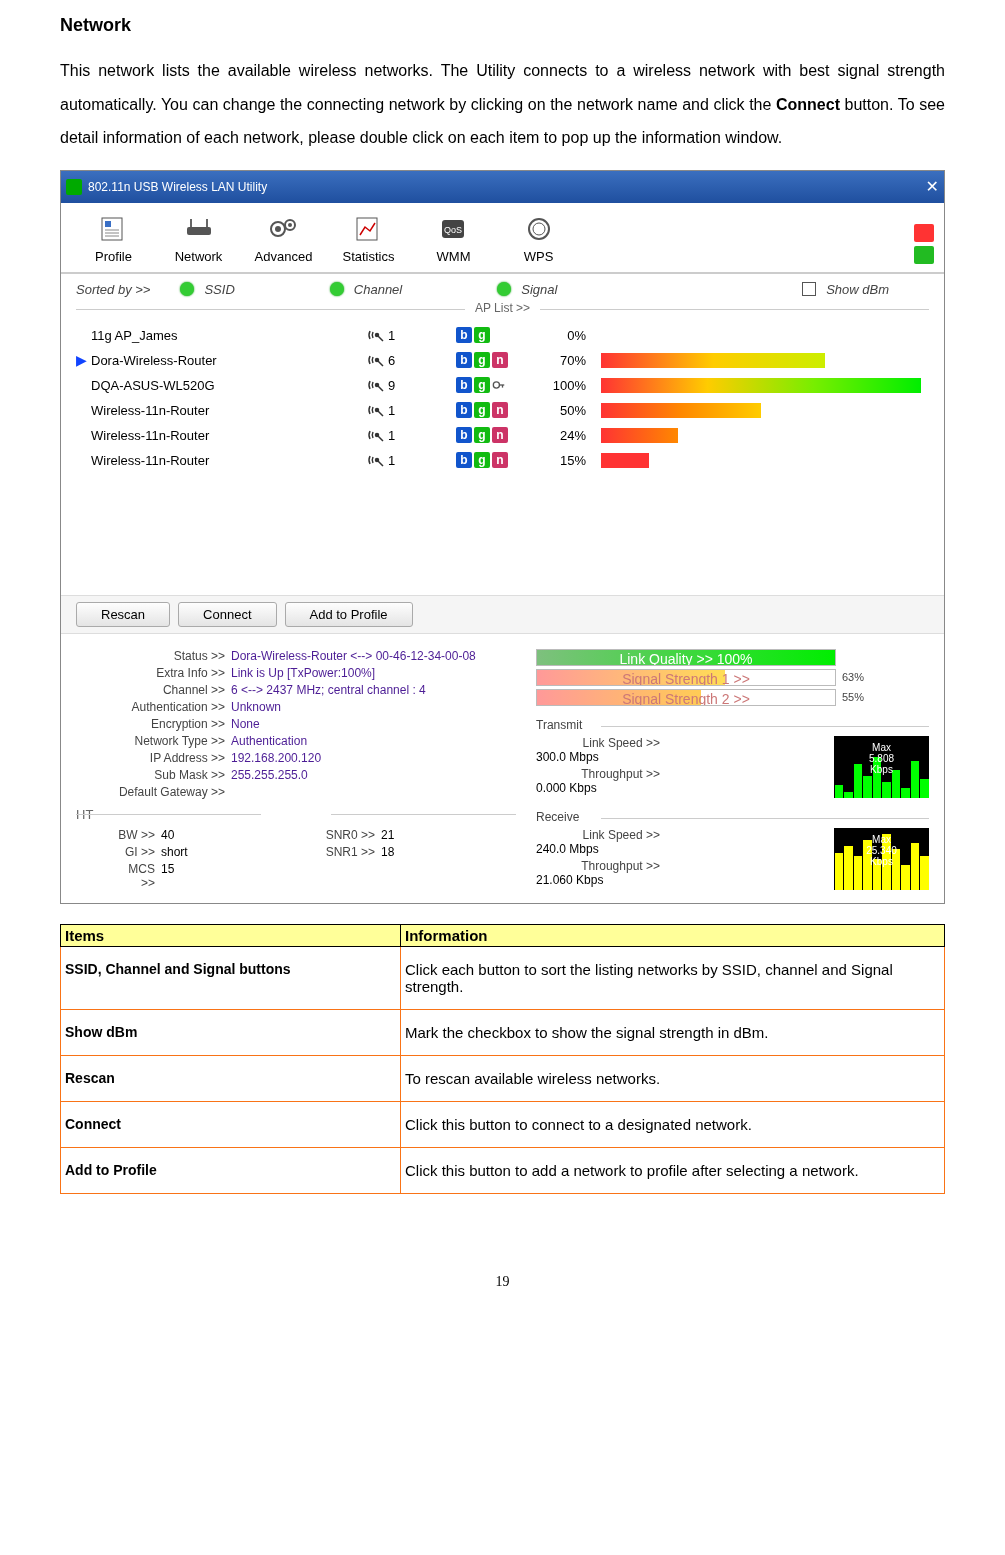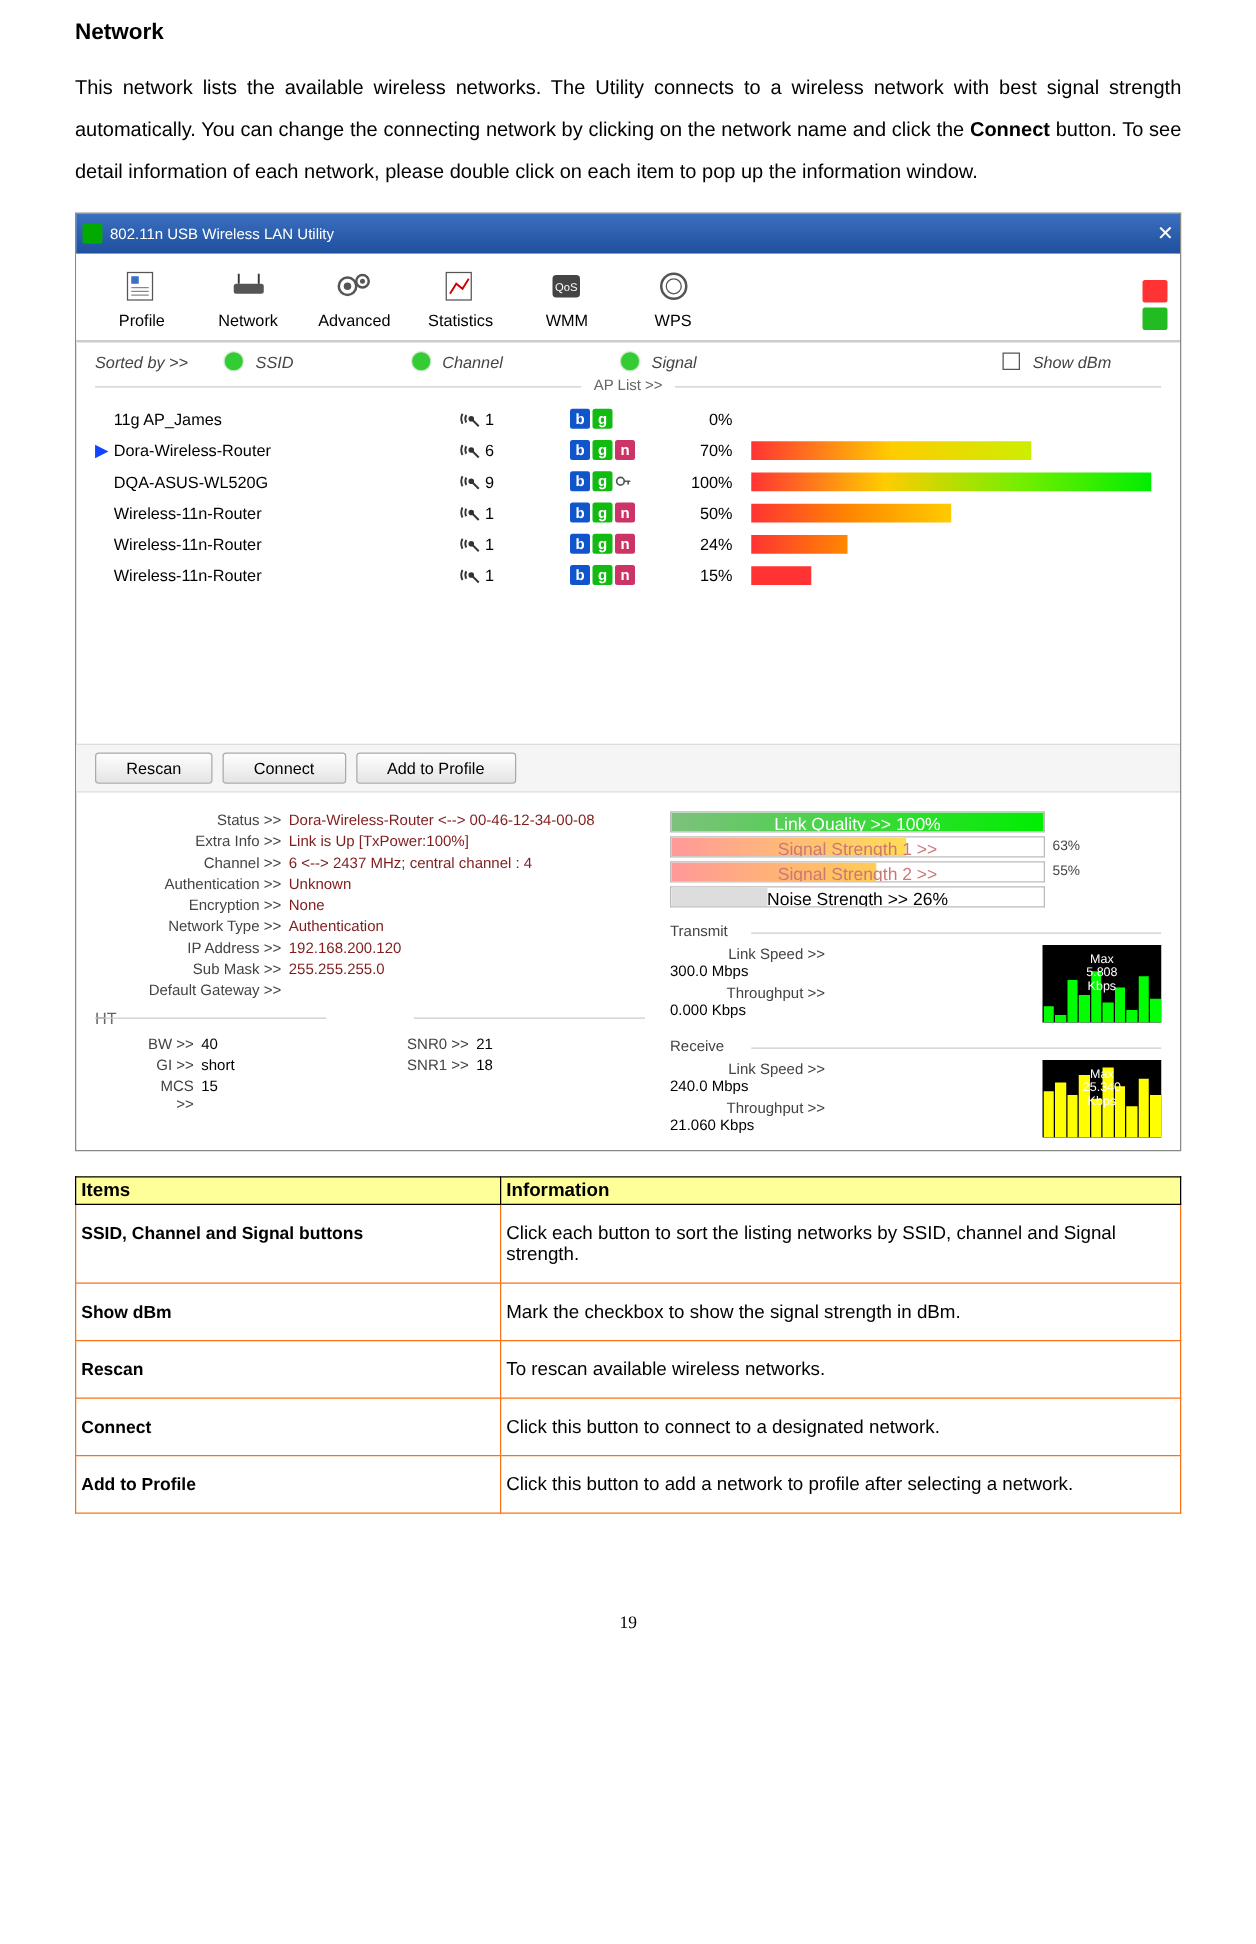--- a/index.html
+++ b/index.html
@@ -40,21 +40,21 @@
   .key-icon { width: 14px; height: 14px; }
   .ap-pct { width: 60px; text-align: right; padding-right: 15px; }
   .ap-bar { flex: 1; height: 15px; max-width: 320px; }
   .bar-fill { height: 100%; }
   .btn-row { display: flex; gap: 8px; padding: 6px 15px; border-top: 1px solid #ddd; border-bottom: 1px solid #ddd; background: #f5f5f5; }
   .app-btn { background: linear-gradient(#fefefe, #e4e4e4); border: 1px solid #aaa; border-radius: 3px; padding: 4px 24px; font-size: 13px; cursor: pointer; }
   .status-section { display: flex; padding: 15px 15px 10px 15px; gap: 20px; }
   .status-left { width: 440px; font-size: 12px; }
   .status-left .kv { display: flex; margin-bottom: 3px; }
   .status-left .k { width: 155px; text-align: right; padding-right: 6px; color: #444; }
-  .status-left .v { color: #7f1d1d; }
+  .status-left .v { color: #4c1d95; }
   .ht-hdr { font-size: 13px; color: #666; text-align: left; position: relative; margin: 8px 0 6px 0; }
   .ht-hdr::before, .ht-hdr::after { content: ""; position: absolute; top: 7px; height: 1px; background: #ccc; width: 42%; }
   .ht-hdr::before { left: 0; }
   .ht-hdr::after { right: 0; }
   .ht-grid { display: flex; flex-wrap: wrap; font-size: 12px; }
   .ht-cell { width: 50%; display: flex; margin-bottom: 3px; }
   .ht-cell .k { width: 85px; text-align: right; padding-right: 6px; color: #444; }
   .status-right { flex: 1; font-size: 12px; }
   .meter-row { display: flex; align-items: center; margin-bottom: 3px; }
   .meter-bar { width: 300px; height: 17px; border: 1px solid #bbb; position: relative; overflow: hidden; }
@@ -382,26 +382,20 @@
           </div>
         <span class="meter-extra">63%</span>
       </div>
       <div class="meter-row">
         <div class="meter-bar">
             <div class="meter-fill" style="width:55%;background:linear-gradient(to right,#f99,#fc5)"></div>
             <div class="meter-label" style="color:#c77">Signal Strength 2 &gt;&gt;</div>
           </div>
         <span class="meter-extra">55%</span>
       </div>
-      <div class="meter-row">
-        <div class="meter-bar">
-            <div class="meter-fill" style="width:26%;background:#ddd"></div>
-            <div class="meter-label">Noise Strength &gt;&gt; 26%</div>
-          </div>
-      </div>
 
       <div class="tr-section">
         <div class="tr-hdr">Transmit</div>
         <div class="tr-body">
           <div class="tr-stats">
             <div class="kv">
                 <span class="k">Link Speed &gt;&gt;</span>
                 <span>300.0 Mbps</span>
               </div>
             <div class="kv">

